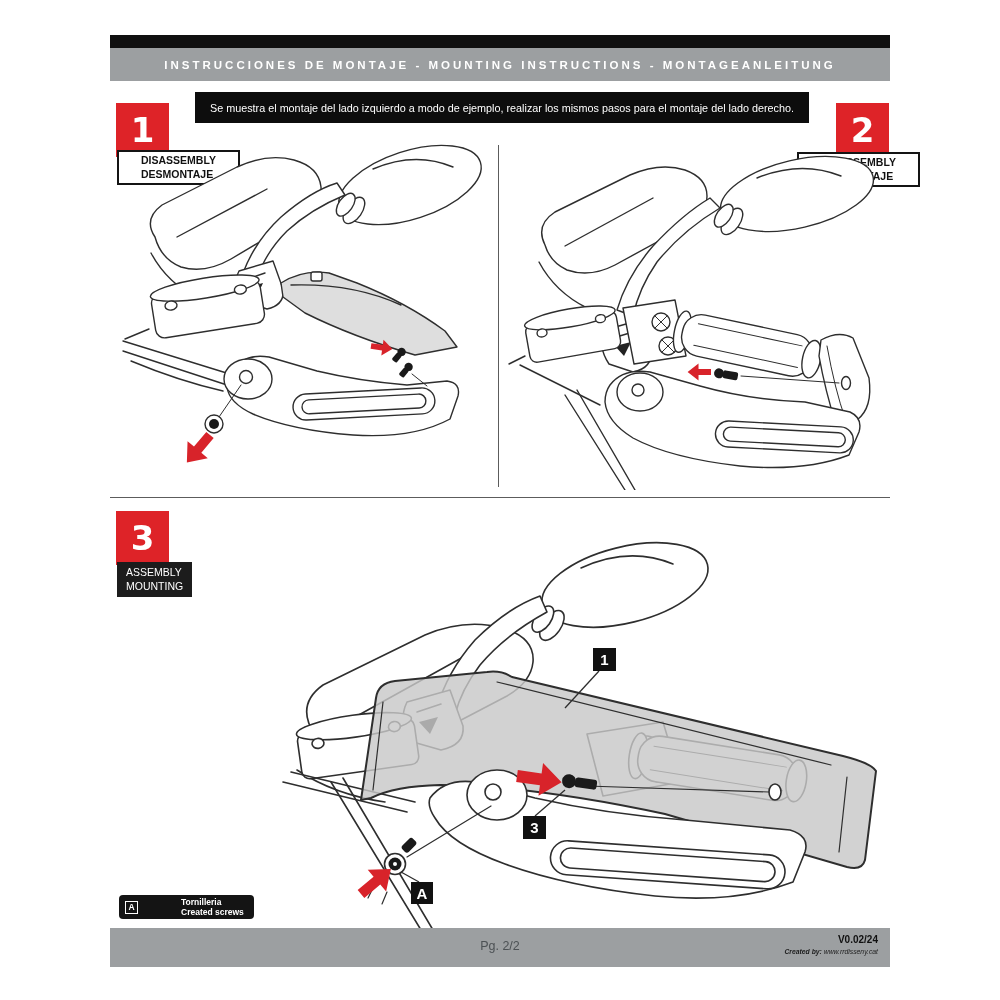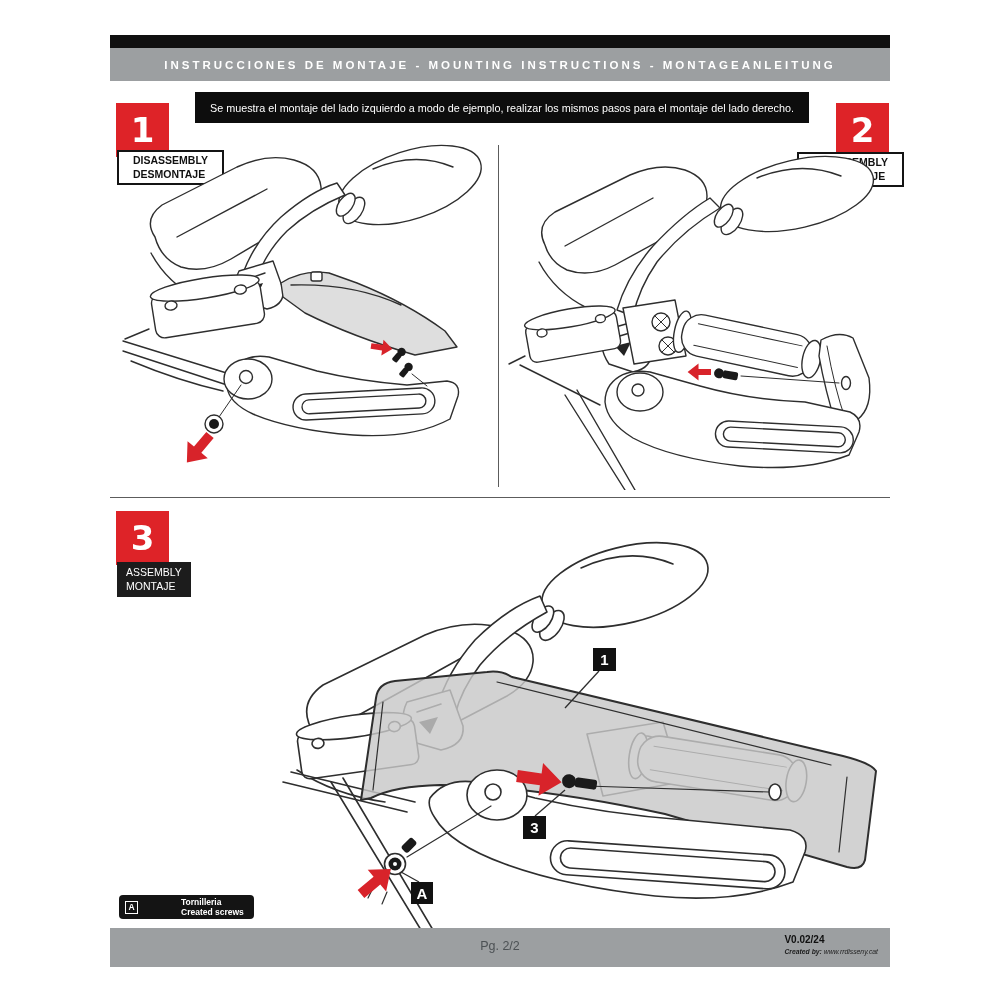--- a/index.html
+++ b/index.html
@@ -14,21 +14,21 @@
   .note { position:absolute; left:195px; top:92px; width:614px; height:31px; background:#0D0D0D;
           display:flex; align-items:center; justify-content:center; }
   .note div { color:#fff; font-size:10.8px; line-height:14px; white-space:nowrap; }
 
   .badge { position:absolute; width:53px; height:54px; background:#DE2328; display:flex; align-items:center; justify-content:center; }
   .badge span { color:#fff; font-weight:bold; font-size:34px; font-family:"DejaVu Sans", sans-serif; }
   .badge1 { left:116px; top:103px; }
   .badge2 { left:836px; top:103px; }
   .badge3 { left:116px; top:511px; }
 
-  .steplabel { position:absolute; background:#fff; border:2px solid #141414; padding:2px 14px;
+  .steplabel { position:absolute; background:#fff; border:2px solid #141414; padding:2px 22px;
                font-weight:bold; font-size:10.5px; line-height:13.5px; color:#111; }
   .steplabel1 { left:117px; top:150px; }
   .steplabel2 { left:797px; top:152px; }
   .steplabel3 { position:absolute; left:117px; top:562px; background:#1C1C1C; color:#fff; padding:4px 9px;
                font-weight:normal; font-size:10.5px; line-height:13.5px; }
 
   .divider-v { position:absolute; left:498px; top:145px; width:1px; height:342px; background:#5c5c5c; }
   .divider-h { position:absolute; left:110px; top:497px; width:780px; height:1px; background:#5c5c5c; }
 
   .panel { position:absolute; }
@@ -37,21 +37,21 @@
   .panel3 { left:235px; top:530px; width:675px; height:400px; }
 
   .legend { position:absolute; left:119px; top:895px; height:24px; background:#141414; border-radius:4px;
             display:flex; align-items:center; gap:7px; padding:0 10px 0 6px; }
   .legend-marker { width:13px; height:13px; border:1.5px solid #fff; color:#fff; font-size:8.5px; font-weight:bold;
                    display:flex; align-items:center; justify-content:center; }
   .legend-text { color:#fff; font-size:8.5px; font-weight:bold; line-height:10px;margin-left:36px; }
 
   .footer { position:absolute; left:110px; top:928px; width:780px; height:39px; background:#9C9FA1; }
   .footer-page { position:absolute; left:0; right:0; top:11px; text-align:center; color:#4C5154; font-size:12.5px; }
-  .footer-right { position:absolute; right:12px; top:6px; text-align:left; }
+  .footer-right { position:absolute; right:12px; top:6px; text-align:right; }
   .footer-version { font-size:10px; font-weight:bold; color:#101010; }
   .footer-credit { font-size:6.8px; font-style:italic; color:#1c1c1c; margin-top:3px; }
   .footer-credit b { font-weight:bold; }
 </style>
 </head>
 <body>
 
 <div class="stage">
 
   <div class="topbar-black"></div>
@@ -78,21 +78,21 @@
   <div class="steplabel steplabel2">
     <div>DISASSEMBLY</div>
     <div>DESMONTAJE</div>
   </div>
 
   <div class="badge badge3">
     <span>3</span>
   </div>
   <div class="steplabel3">
     <div>ASSEMBLY</div>
-    <div>MONTAJE</div>
+    <div>MOUNTING</div>
   </div>
 
   <div class="divider-v"></div>
   <div class="divider-h"></div>
 
   <svg class="panel panel1" viewBox="0 0 375 355">
     <g stroke="#2e2e2e" stroke-width="1.4" fill="none" stroke-linecap="round" stroke-linejoin="round">
 
       <path d="M40,104 Q28,86 47,72 L122,34 Q152,20 179,27 Q204,34 206,54 Q207,70 190,82 L116,126 Q90,141 66,134 Q46,126 40,104 Z" fill="#fff"></path>
       <path d="M62,104 L152,56"></path>

